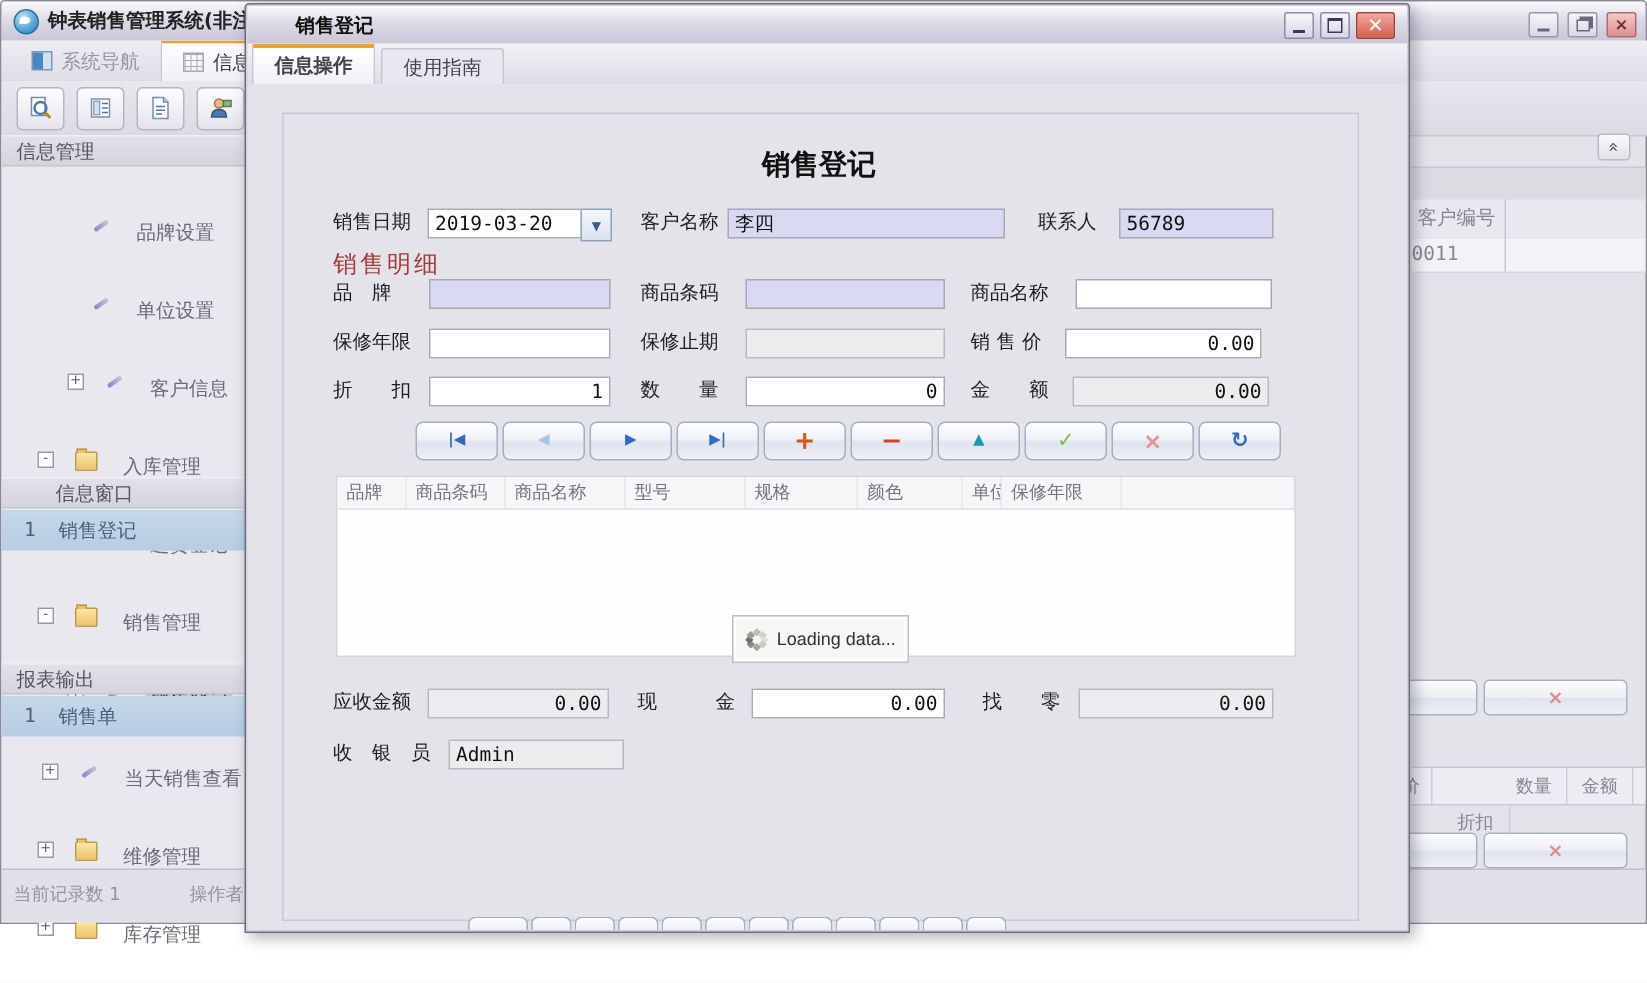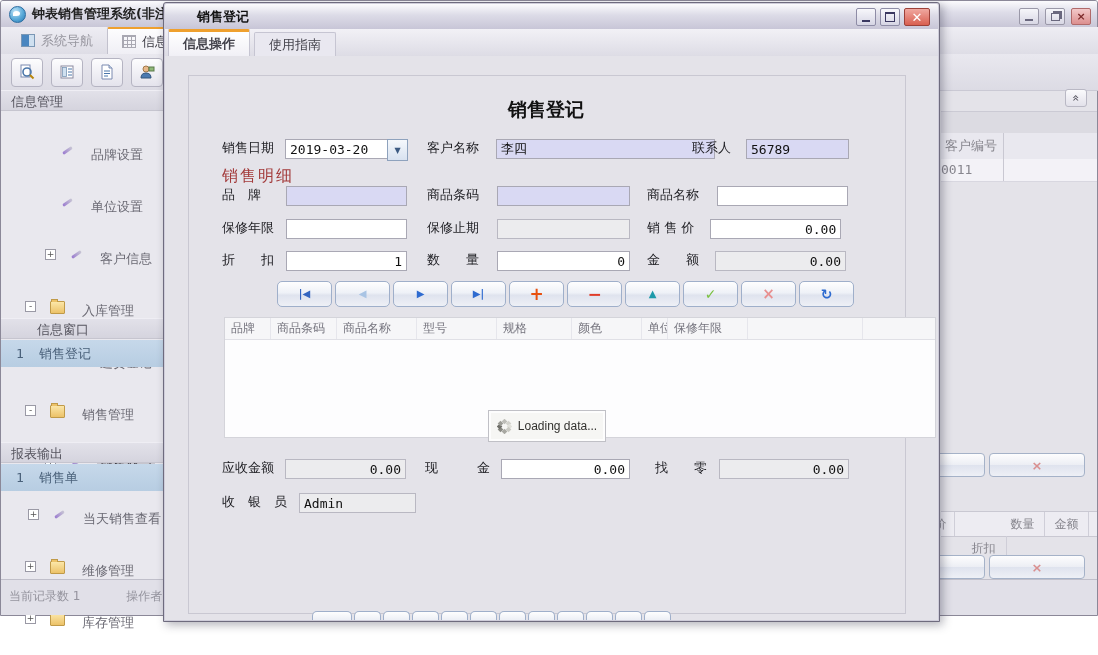--- a/index.html
+++ b/index.html
@@ -114,21 +114,21 @@
   .combo{display:flex;}
   .combo .finput{border-right:none;}
   .carrow{width:19px;height:20px;border:1px solid #8ea2bd;background:linear-gradient(#f5f8fc,#d8e2f0);
           color:#3c5a82;font-size:8px;display:flex;align-items:center;justify-content:center;}
   .redlabel{position:absolute;color:#a33b3b;font-size:16px;letter-spacing:2px;}
   .navbar{position:absolute;left:112px;top:225px;display:flex;gap:3px;}
   .navbtn{width:53px;height:24px;border:1px solid #9fafca;border-radius:5px;
           background:linear-gradient(#fefefe,#eef1f7 45%,#dfe3ee 55%,#eef0f6);
           display:flex;align-items:center;justify-content:center;}
   .navbtn span{line-height:1;white-space:nowrap;font-weight:bold;}
-  .grid{position:absolute;left:59px;top:261px;width:712px;height:121px;border:1px solid #d4d4da;background:#fdfdfe;box-sizing:border-box;}
+  .grid{position:absolute;left:59px;top:261px;width:640px;height:121px;border:1px solid #d4d4da;background:#fdfdfe;box-sizing:border-box;}
   .ghead{display:flex;height:21px;background:#f6f6f8;border-bottom:1px solid #e0e0e6;}
   .gcol{line-height:21px;font-size:12px;color:#75747e;padding-left:6px;box-sizing:border-box;
         border-right:1px solid #e6e6ec;white-space:nowrap;overflow:hidden;flex:none;}
   .loading{position:absolute;left:263px;top:92px;width:116px;height:30px;background:#f6f6f4;
            border:1px solid #c0c0c6;box-shadow:inset 0 0 0 2px #fdfdfd;display:flex;align-items:center;
            justify-content:center;gap:6px;font-size:12px;color:#33322f;font-family:"Liberation Sans",sans-serif;}
   .stubs{position:absolute;left:147px;top:555px;display:flex;gap:2px;}
   .stub{height:10px;border:1px solid #9fafca;border-bottom:none;border-radius:5px 5px 0 0;
         background:linear-gradient(#fefefe,#e8ebf3);}
 </style>
@@ -360,21 +360,21 @@
 
       <div class="frow" style="left:57px;top:83px;">
         <span class="flabel">销售日期</span>
         <span class="combo" style="margin-left:11px;">
           <input class="finput" style="width: 102px;" value="2019-03-20">
           <span class="carrow">▼</span>
         </span>
       </div>
       <div class="frow" style="left:262px;top:83px;">
         <span class="flabel">客户名称</span>
-        <input class="finput lav" style="width: 219px; margin-left: 17px;" value="李四">
+        <input class="finput lav" style="width: 185px; margin-left: 6px;" value="李四">
       </div>
       <div class="frow" style="left:527px;top:83px;">
         <span class="flabel">联系人</span>
         <input class="finput lav" style="width: 103px; margin-left: 15px;" value="56789">
       </div>
 
       <div class="redlabel" style="left:57px;top:110px;">销售明细</div>
 
       <div class="frow" style="left:57px;top:130px;">
         <span class="flabel" style="width:52px;">品　牌</span>

